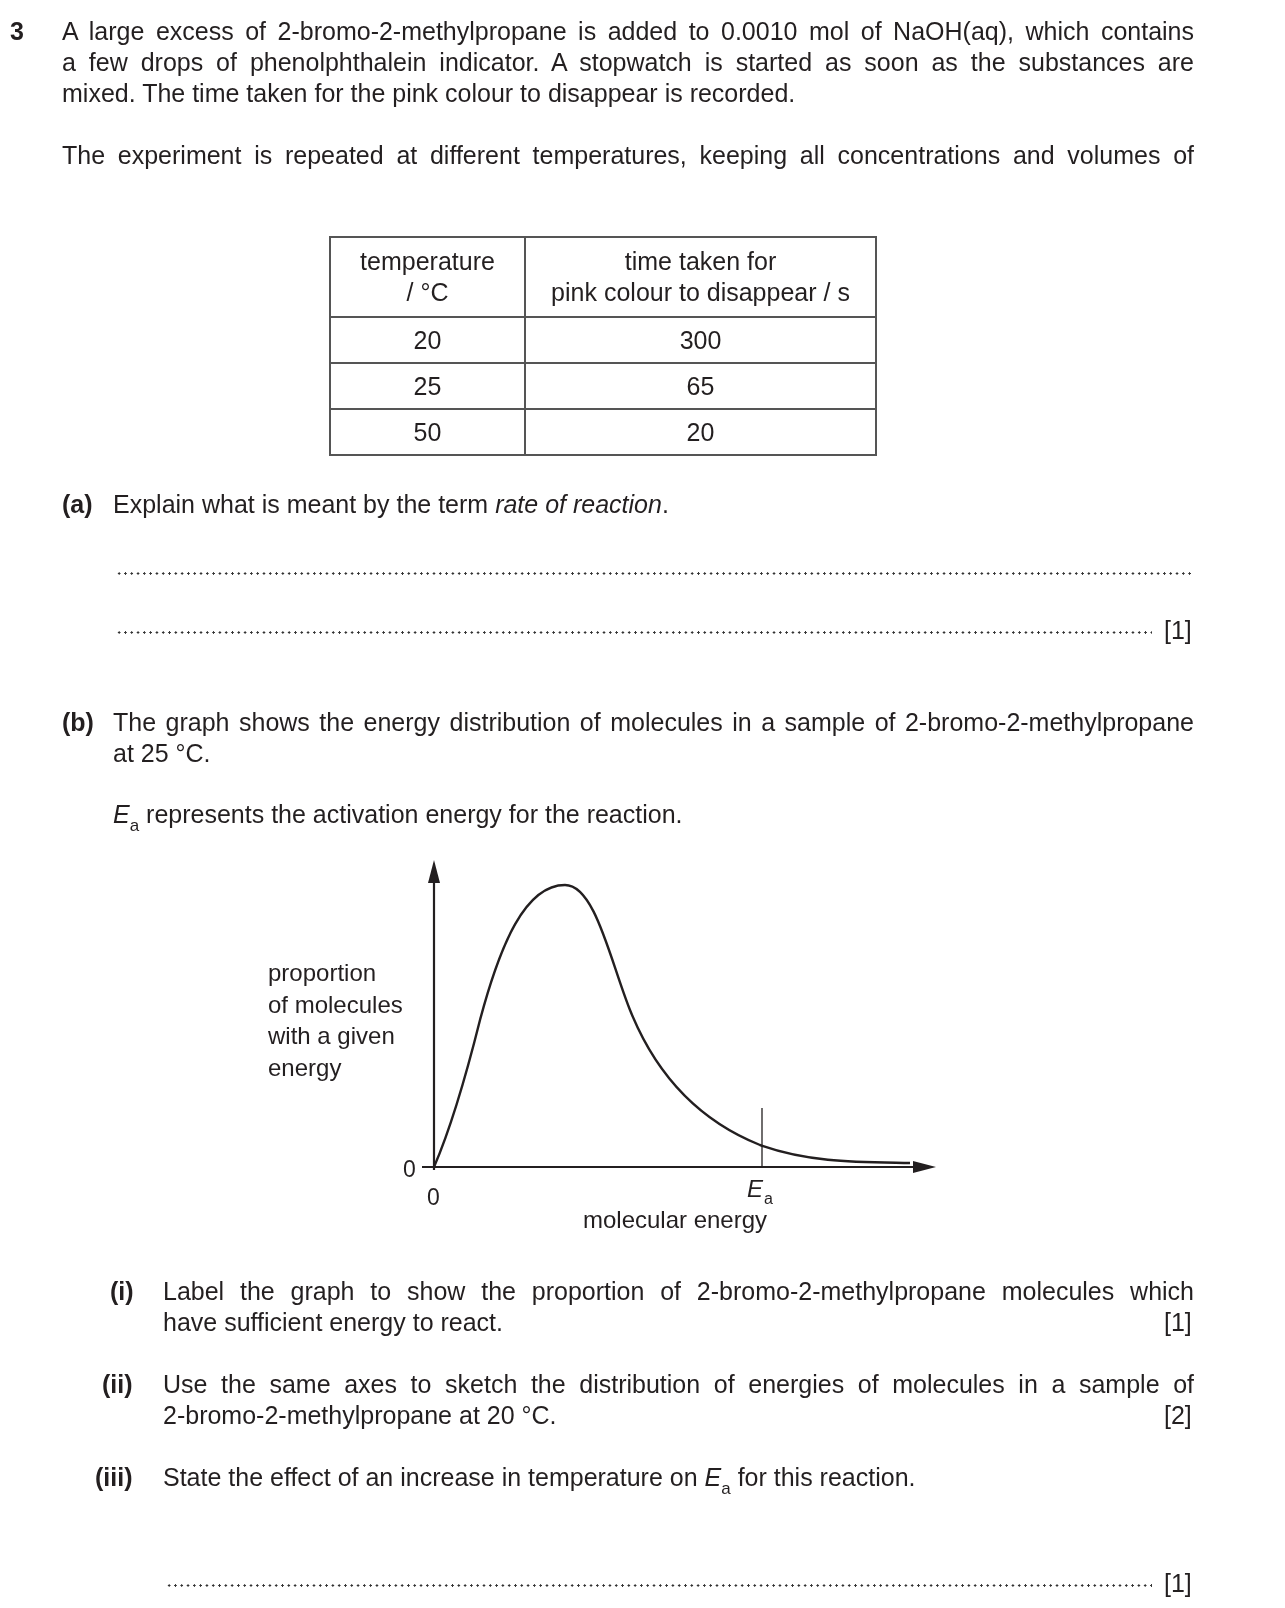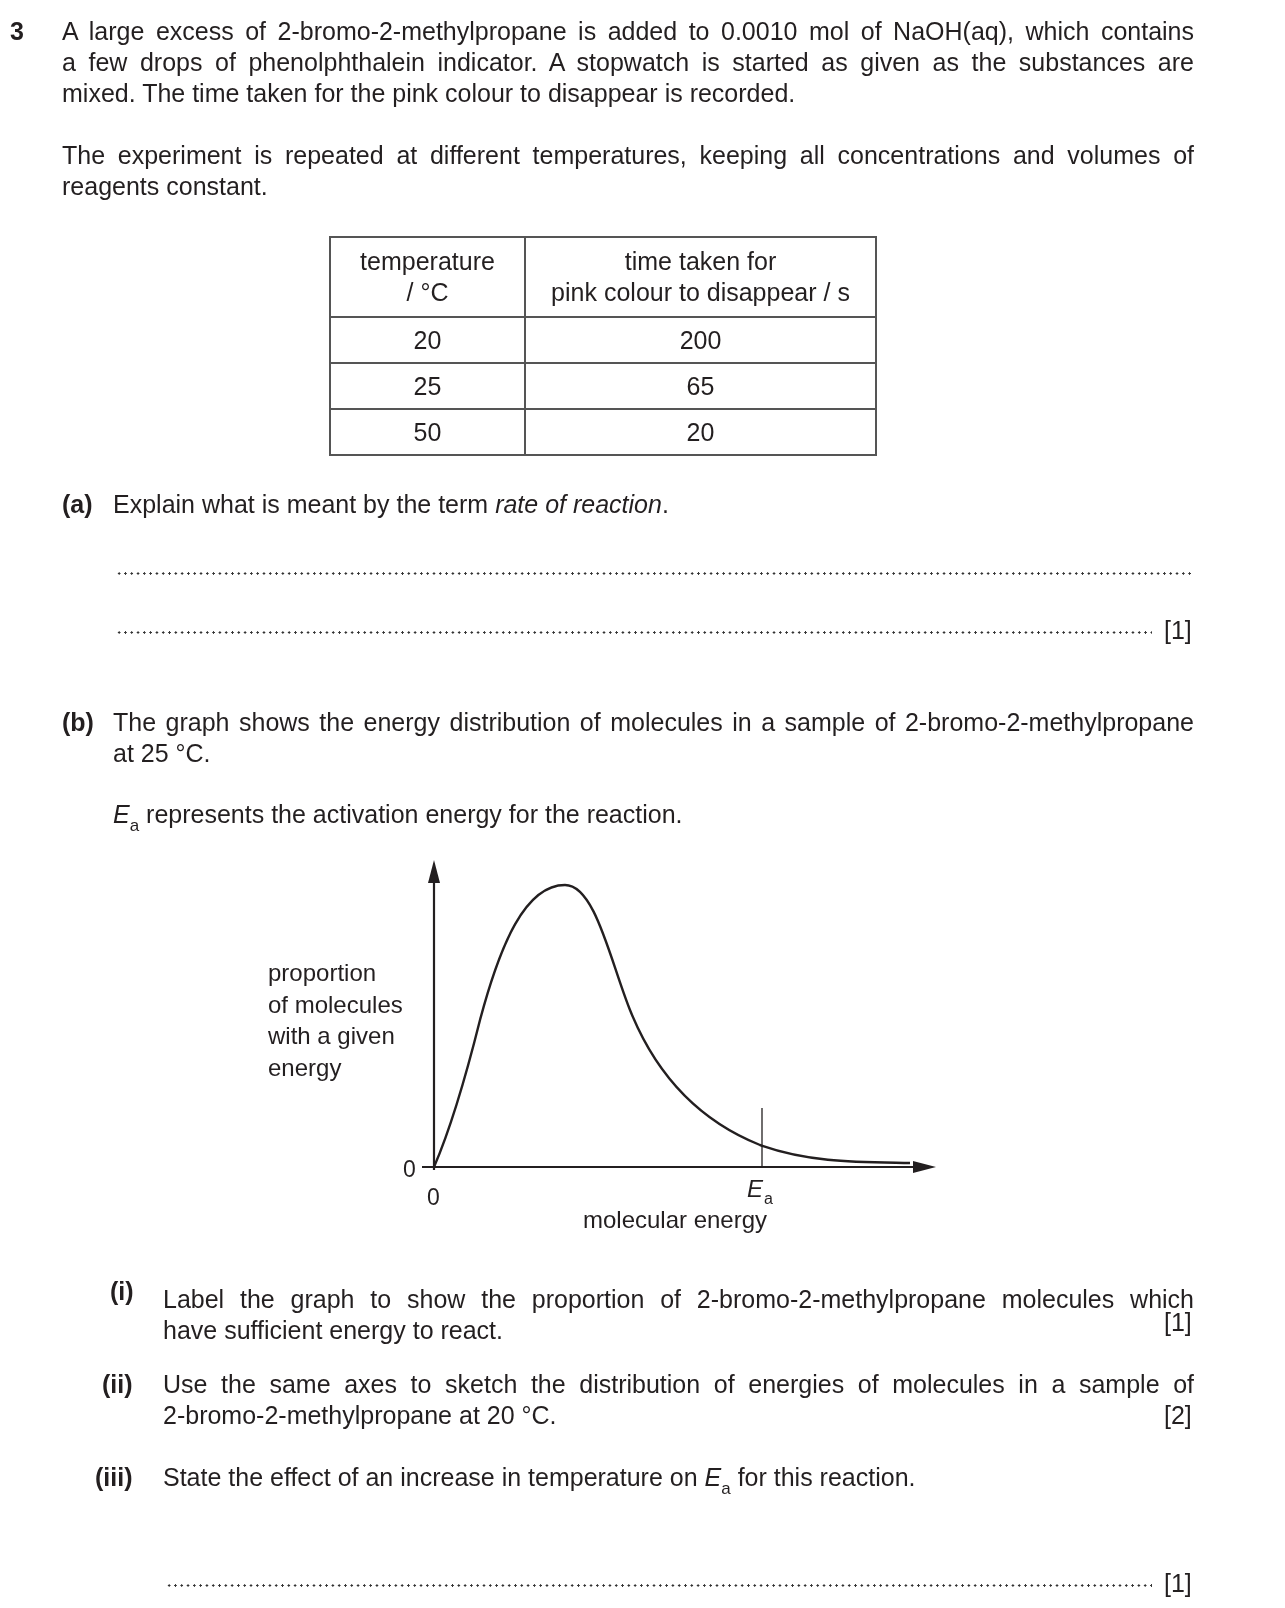--- a/index.html
+++ b/index.html
@@ -34,44 +34,43 @@
   .it { font-style: italic; }
   svg text { font-family: "Liberation Sans", sans-serif; fill: #231f20; }
 </style>
 </head>
 <body>
 
 <div class="abs qnum">3</div>
 
 <div class="abs para txt" style="top:16px;">
   <div class="just">A large excess of 2-bromo-2-methylpropane is added to 0.0010 mol of NaOH(aq), which contains</div>
-  <div class="just">a few drops of phenolphthalein indicator. A stopwatch is started as given as the substances are</div>
+  <div class="just">a few drops of phenolphthalein indicator. A stopwatch is started as soon as the substances are</div>
   <div>mixed. The time taken for the pink colour to disappear is recorded.</div>
 </div>
 
 <div class="abs para txt" style="top:140px;">
   <div class="just">The experiment is repeated at different temperatures, keeping all concentrations and volumes of</div>
-  <div>reagents constant.</div>
 </div>
 
 <table class="data">
   <tbody>
       <tr>
     <th class="col1">
       <div>temperature</div>
       <div>/ °C</div>
     </th>
     <th class="col2">
       <div>time taken for</div>
       <div>pink colour to disappear / s</div>
     </th>
   </tr>
   <tr>
     <td>20</td>
-    <td>200</td>
+    <td>300</td>
   </tr>
   <tr>
     <td>25</td>
     <td>65</td>
   </tr>
   <tr>
     <td>50</td>
     <td>20</td>
   </tr>
 </tbody>
@@ -114,21 +113,21 @@
 
   <text x="425" y="378" font-size="24" text-anchor="middle">molecular energy</text>
 
   <text x="18" y="131" font-size="24">proportion</text>
   <text x="18" y="163" font-size="24">of molecules</text>
   <text x="18" y="194" font-size="24">with a given</text>
   <text x="18" y="226" font-size="24">energy</text>
 </svg>
 
 <div class="abs txt lbl-b" style="left:110px; top:1276px;">(i)</div>
-<div class="abs txt" style="left:163px; top:1276px; width:1031px;margin-top:8px;">
+<div class="abs txt" style="left:163px; top:1276px; width:1031px;">
   <div class="just">Label the graph to show the proportion of 2-bromo-2-methylpropane molecules which</div>
   <div>have sufficient energy to react.</div>
 </div>
 <div class="abs mark" style="left:1164px; top:1307px;">[1]</div>
 
 <div class="abs txt lbl-b" style="left:102px; top:1369px;">(ii)</div>
 <div class="abs txt" style="left:163px; top:1369px; width:1031px;">
   <div class="just">Use the same axes to sketch the distribution of energies of molecules in a sample of</div>
   <div>2-bromo-2-methylpropane at 20 °C.</div>
 </div>

